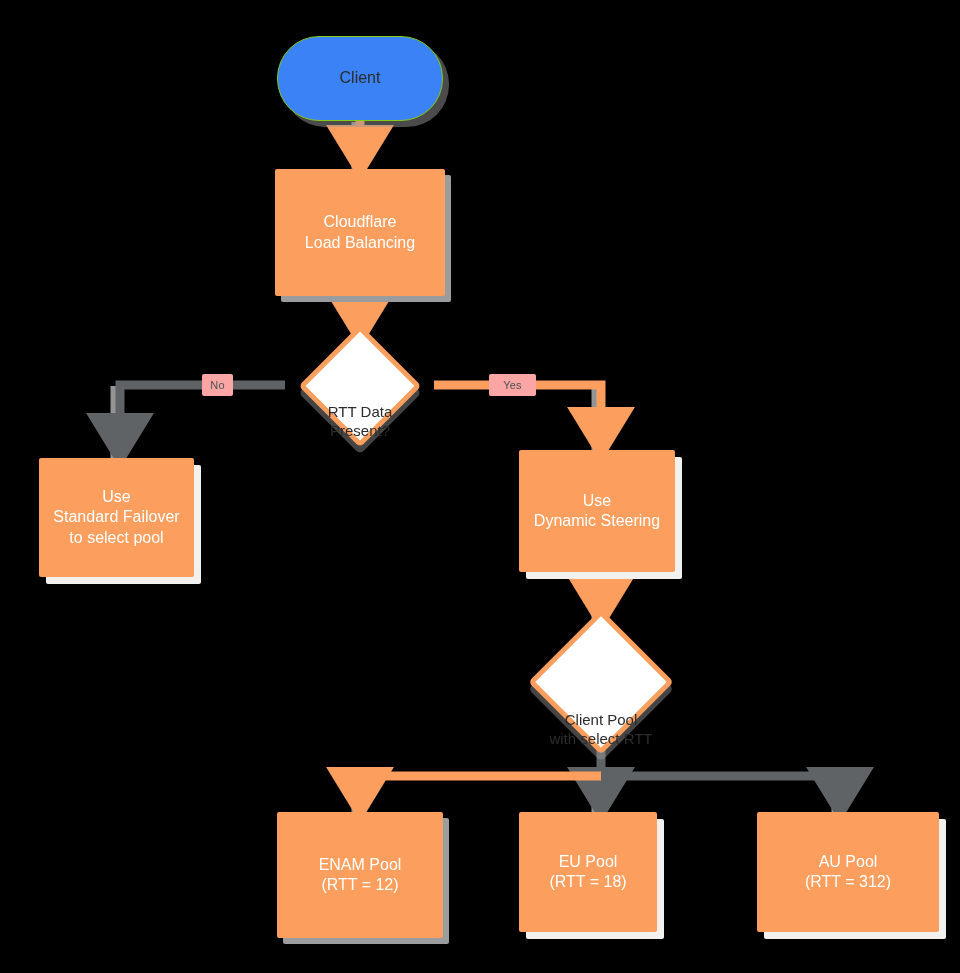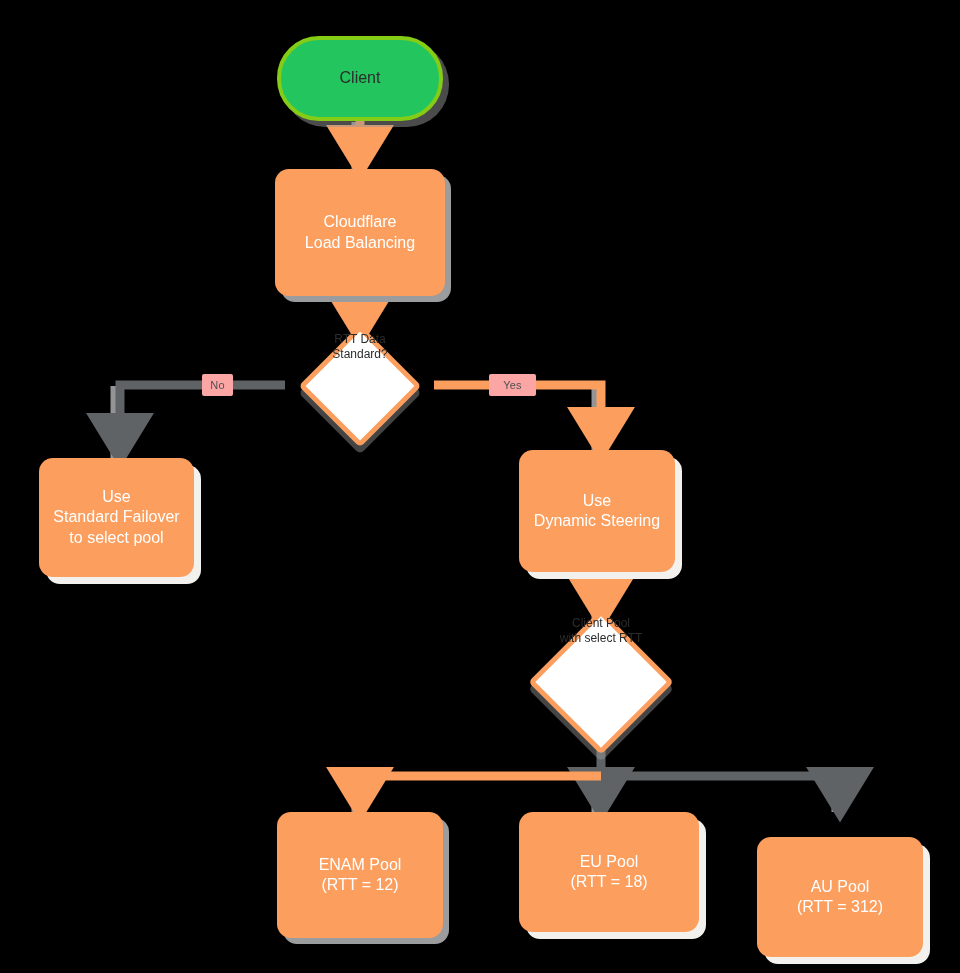--- a/index.html
+++ b/index.html
@@ -10,42 +10,42 @@
 
   
   #edges{position:absolute;left:0;top:0;width:960px;height:973px;}
 
   
   .node{position:absolute;box-sizing:border-box;display:flex;
         align-items:center;justify-content:center;text-align:center;
         line-height:1.28;}
 
   
-  .box{background:#FB9E5E;border-radius:14px;color:#FFFFFF;font-size:16px;
+  .box{background:#FB9E5E;border-radius:2px;color:#FFFFFF;font-size:16px;
        box-shadow:4px 4px 0 0 rgba(255,255,255,.92), 5px 5px 0 0 rgba(150,150,150,.55);}
   .box .bold{font-weight:normal;}
 
   
   .box.shadow-gray{box-shadow:6px 6px 0 0 #9A9C9E;}
   .box.shadow-white{box-shadow:7px 7px 0 0 #F2F1EE;}
 
   
-  .stadium{background:#22c55e;border:4px solid #84cc16;border-radius:42px;
+  .stadium{background:#3b82f6;border:1px solid #84cc16;border-radius:42px;
            color:#2C2C2C;font-size:16px;
            box-shadow:6px 6px 0 0 rgba(150,150,150,.5);}
 
   
   .diamond-wrap{position:absolute;}
   .diamond-shape{position:absolute;left:50%;top:50%;
                  transform:translate(-50%,-50%) rotate(45deg);
                  background:#FFFFFF;border:5px solid #FB9E5E;border-radius:5px;
                  box-shadow:5px 5px 0 0 rgba(150,150,150,.45);}
-  .diamond-label{position:absolute;inset:0;display:flex;align-items:flex-start;
+  .diamond-label{position:absolute;inset:0;display:flex;align-items:flex-end;
                  justify-content:center;text-align:center;color:#2C2C2C;
-                 font-size:12px;line-height:1.28;white-space:nowrap;}
+                 font-size:15px;line-height:1.28;white-space:nowrap;}
 
   
   .edge-label{position:absolute;display:flex;align-items:center;
               justify-content:center;background:#fca5a5;color:#4E5153;
               font-size:11px;border-radius:2px;letter-spacing:.2px;}
 </style>
 </head>
 <body>
 
 <div id="canvas">
@@ -100,21 +100,21 @@
       <div>Cloudflare</div>
       <div>Load Balancing</div>
     </div>
   </div>
 
   <div class="diamond-wrap" style="left:282px;top:332px;width:156px;height:108px;">
     <div class="diamond-shape" style="width:77px;height:77px;"></div>
     <div class="diamond-label">
       <div>
         <div>RTT Data</div>
-        <div>Standard?</div>
+        <div>Present?</div>
       </div>
     </div>
   </div>
 
   <div class="node box shadow-white" style="left:39px;top:458px;width:155px;height:119px;">
     <div>
       <div>Use</div>
       <div>Standard Failover</div>
       <div>to select pool</div>
     </div>
@@ -137,27 +137,27 @@
     </div>
   </div>
 
   <div class="node box shadow-gray" style="left:277px;top:812px;width:166px;height:126px;">
     <div>
       <div>ENAM Pool</div>
       <div class="bold">(RTT = 12)</div>
     </div>
   </div>
 
-  <div class="node box shadow-white" style="left:519px;top:812px;width:180px;height:120px;">
+  <div class="node box shadow-white" style="left:519px;top:812px;width:138px;height:120px;">
     <div>
       <div>EU Pool</div>
       <div>(RTT = 18)</div>
     </div>
   </div>
 
-  <div class="node box shadow-white" style="left:757px;top:837px;width:166px;height:120px;">
+  <div class="node box shadow-white" style="left:757px;top:812px;width:182px;height:120px;">
     <div>
       <div>AU Pool</div>
       <div>(RTT = 312)</div>
     </div>
   </div>
 
 </div>
 
 </body></html>

